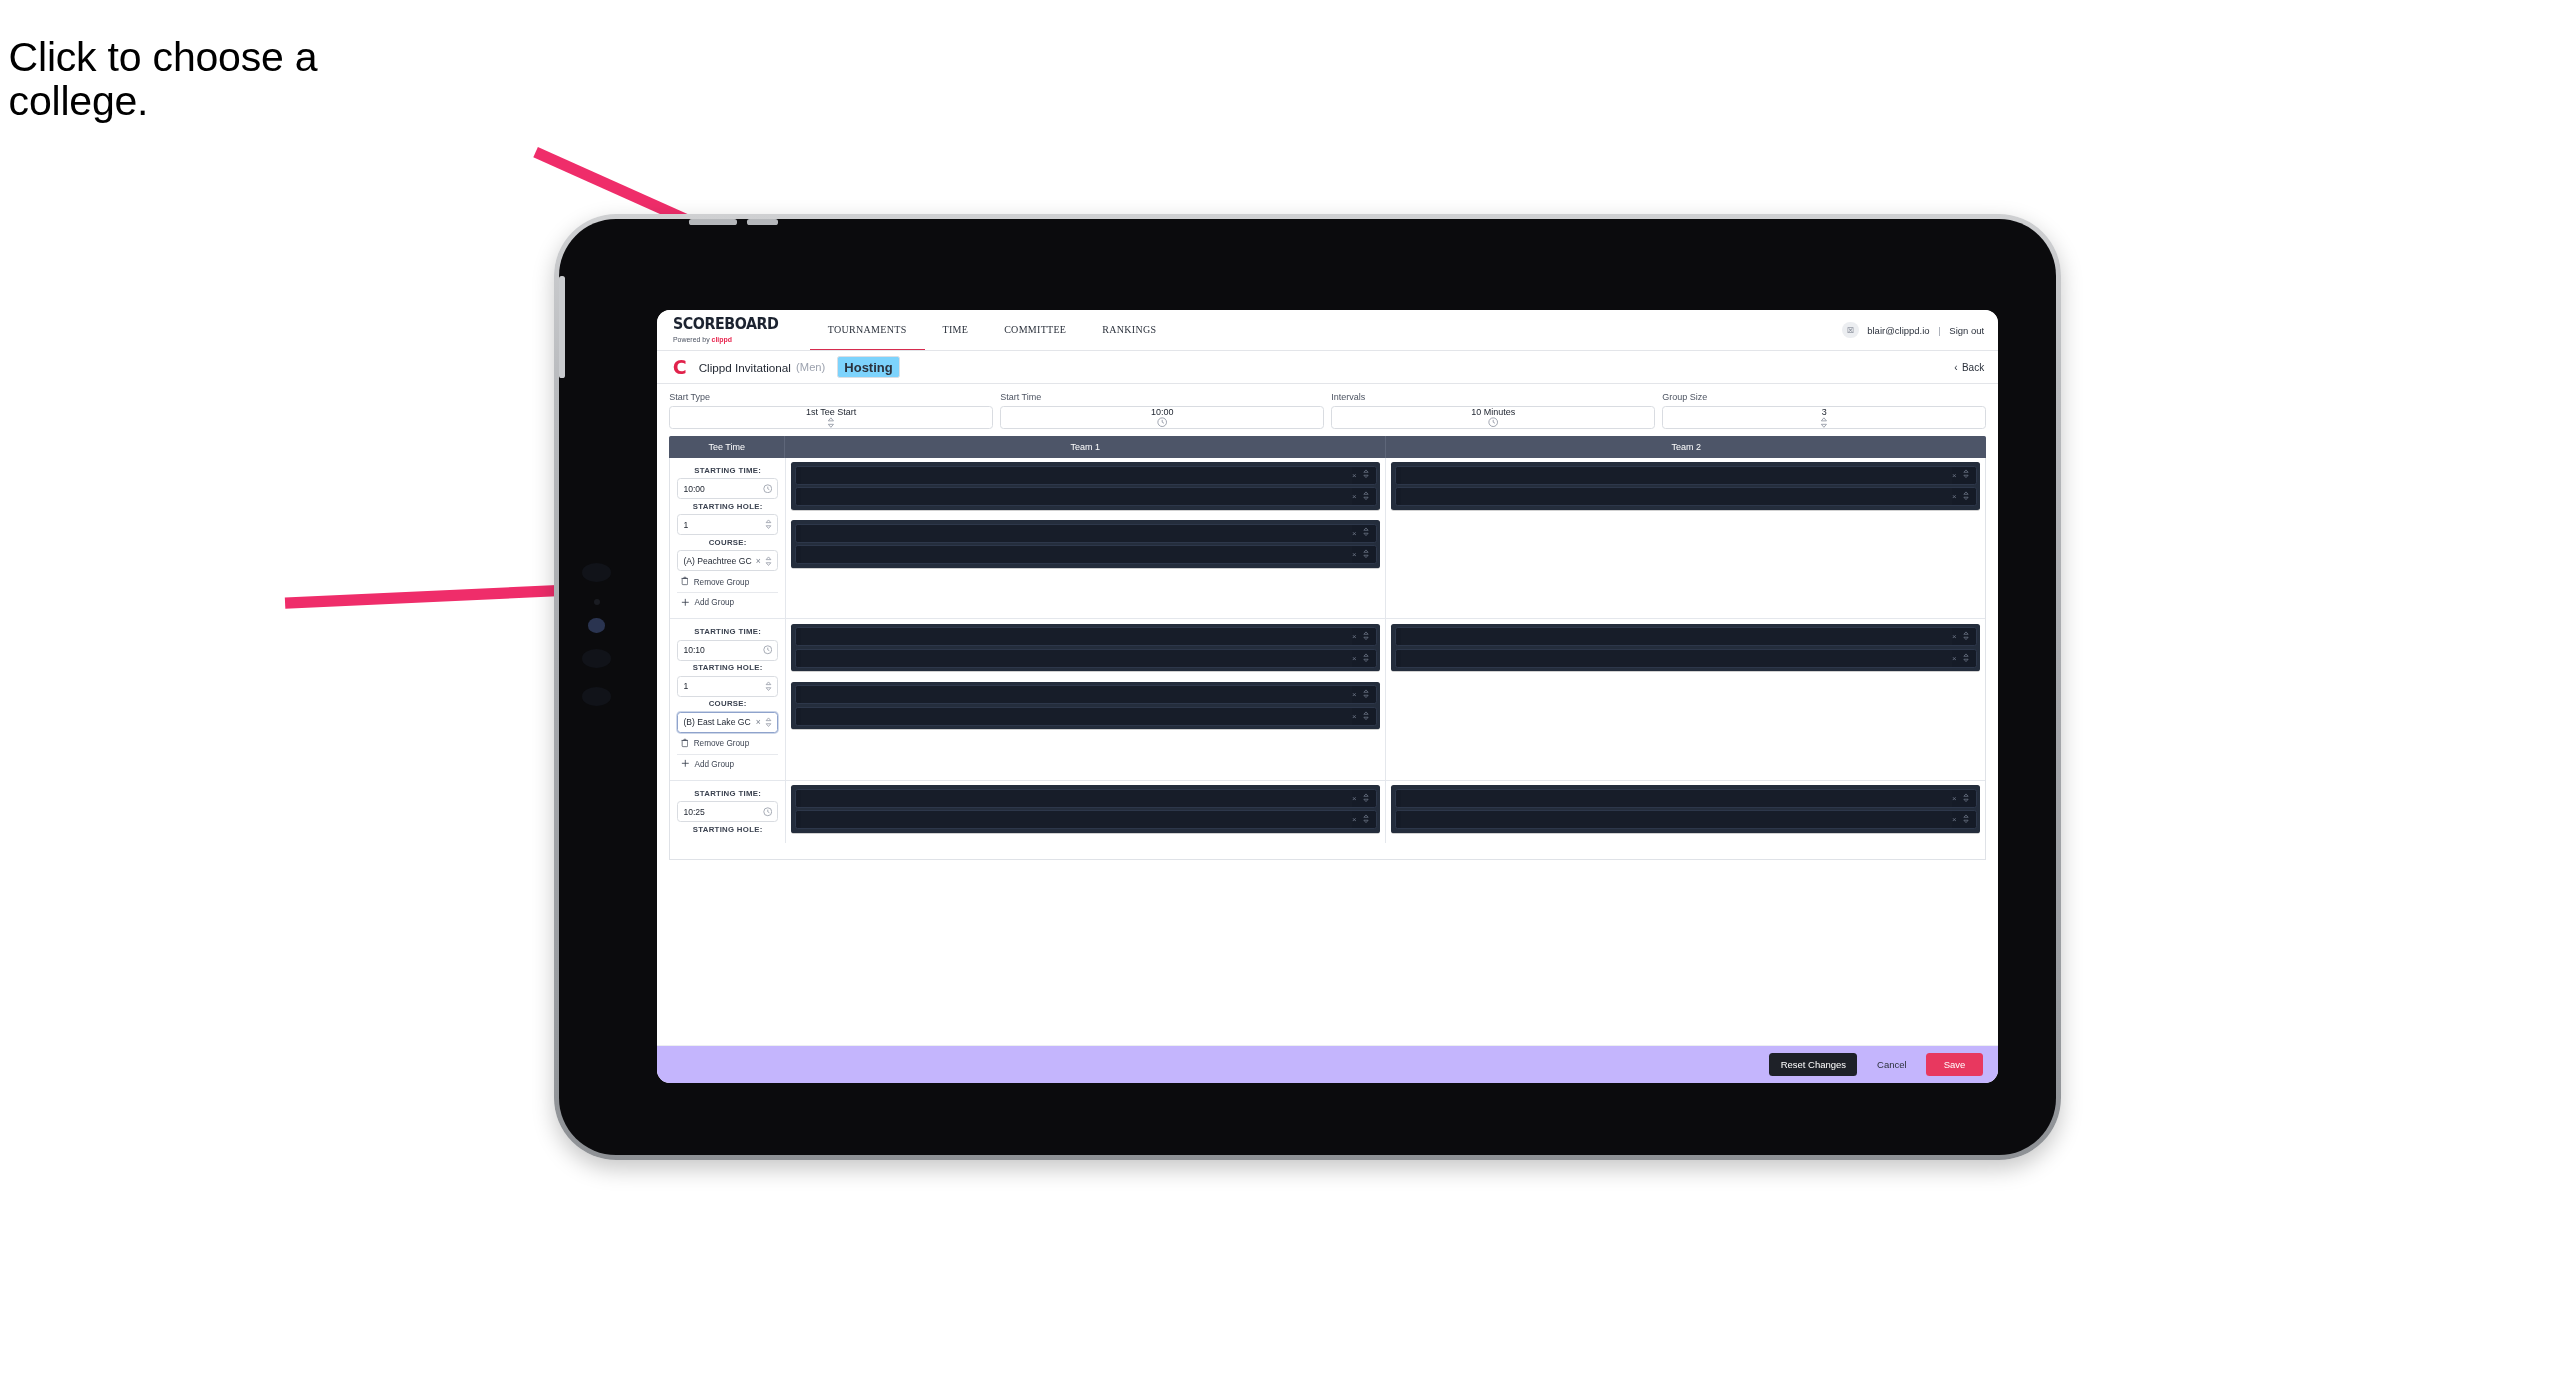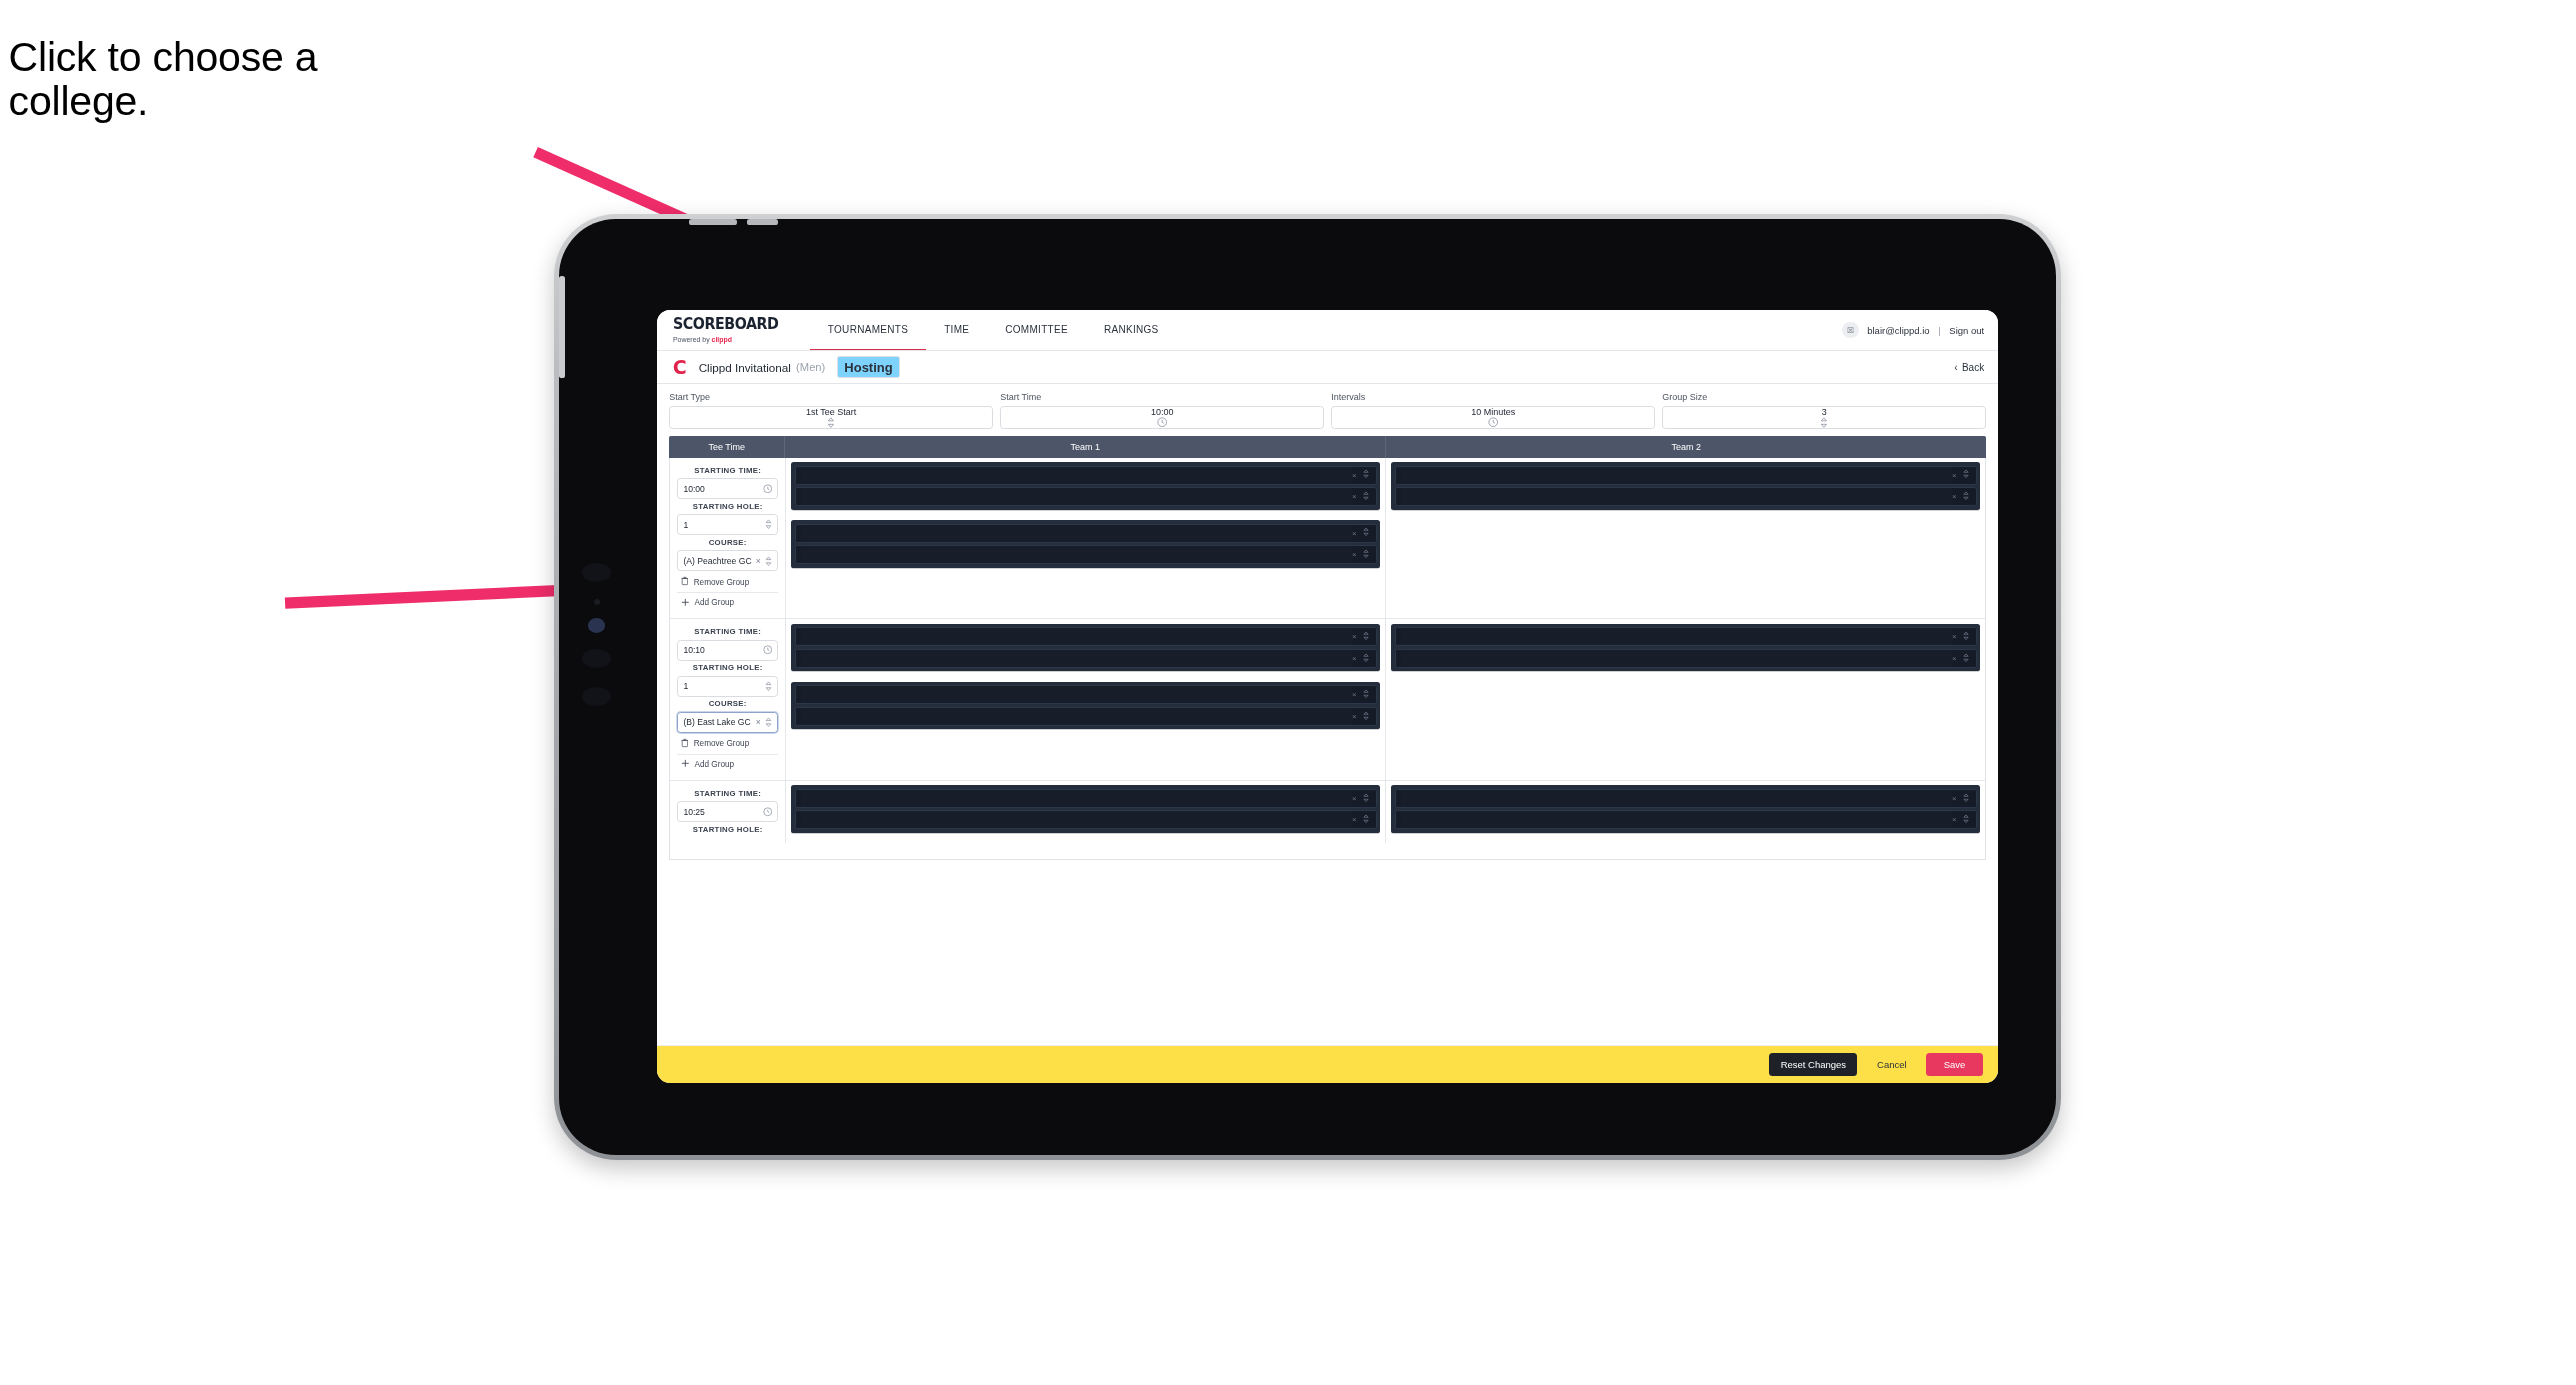--- a/index.html
+++ b/index.html
@@ -78,21 +78,21 @@
   #logo-word {
     font-family: "DejaVu Sans", sans-serif;
     font-weight: 700; font-size: 15.5px; letter-spacing: -0.5px;
     color: #1c2330; line-height: 1; transform: scaleX(0.92); transform-origin: left center;
   }
   #logo-sub { font-size: 7.3px; color: #4a5160; margin-top: 2.6px; transform: scaleX(0.95); transform-origin:left center; }
   #logo-sub .brand { color: #e8264f; font-weight: 700; }
   .nav-tab {
     display: flex; align-items: center; padding: 0 18px;
     font-size: 10px; letter-spacing: 0.3px; color: #2b313c;
-    border-bottom: 1.7px solid transparent; cursor: pointer;
+    border-bottom: 1.7px solid transparent; cursor: pointer; font-family: Liberation Serif, serif;
   }
   .nav-tab.active { border-bottom-color: #d62b4e; }
   #nav-right { margin-left: auto; display: flex; align-items: center; padding-right: 14px; gap: 8.6px; }
   #avatar {
     width: 16.4px; height: 16.4px; border-radius: 50%; background: #eceef1;
     display: flex; align-items: center; justify-content: center;
     font-size: 7.8px; color: #6a7180;
   }
   #nav-email { font-size: 9.5px; color: #2b313c; }
   .nav-div { color: #9aa0ac; font-size: 9.5px; }
@@ -181,21 +181,21 @@
   .prow {
     background: #151b27; border: 0.9px solid #2d374a; border-radius: 2.6px;
     height: 19px; display: flex; align-items: center; padding: 0 7px 0 5.2px;
   }
   .prow .redact { flex: 1; height: 100%; background: rgba(255,255,255,0.012); }
   .prow .icons { display: flex; align-items: center; gap: 6px; color: #6d7687; font-size: 7.8px; }
 
   
   #footer {
     position: absolute; left: 0; bottom: 0; width: 100%;
-    background: #fde047; border-top: 0.9px solid #eceef1;
+    background: #c4b5fd; border-top: 0.9px solid #eceef1;
     height: 38px; display: flex; align-items: center; justify-content: flex-end;
     padding-right: 15.5px; gap: 8.6px;
   }
   .btn { font-size: 9.5px; border-radius: 3.5px; padding: 6px 11.2px; cursor: pointer; border: none; }
   .btn-dark { background: #1e2128; color: #fff; }
   .btn-plain { background: transparent; color: #2b313c; }
   .btn-save { background: #e8385f; color: #fff; padding: 6px 17.3px; }
 </style>
 </head>
 <body>

